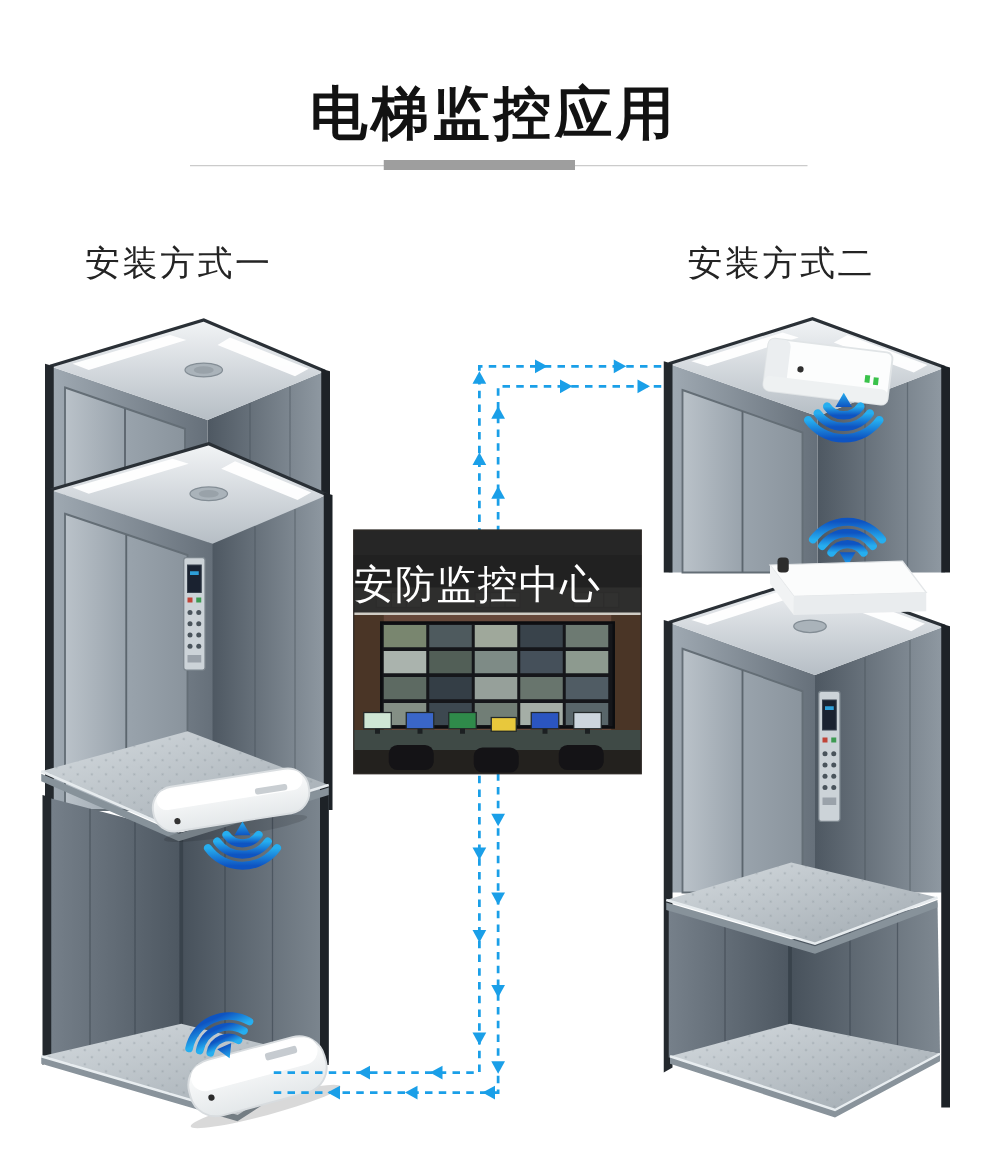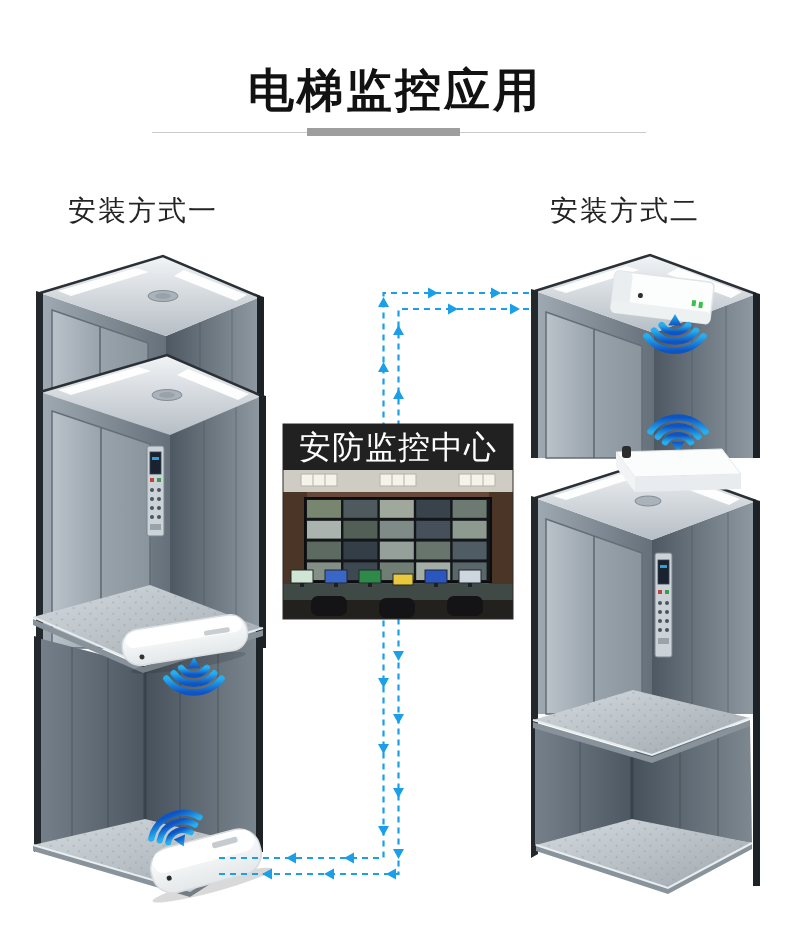--- a/index.html
+++ b/index.html
@@ -6,23 +6,23 @@
   .stage{position:relative;width:790px;height:934px;background:#ffffff;overflow:hidden;
          font-family:"Liberation Sans","DejaVu Sans",sans-serif;}
   .stage svg.scene{position:absolute;left:0;top:0;z-index:1;}
   .page-title{position:absolute;left:0;top:60px;width:790px;text-align:center;
               font-size:46px;font-weight:bold;color:#121212;letter-spacing:3px;z-index:2;}
   .divider-line{position:absolute;left:152px;top:132px;width:494px;height:1px;background:#cbcbcb;z-index:2;}
   .divider-bar{position:absolute;left:307px;top:128px;width:153px;height:8px;background:#9e9e9e;z-index:3;}
   .method-label{position:absolute;top:192px;font-size:28px;color:#242424;letter-spacing:2px;z-index:2;text-align:center;}
   .method-left{left:68px;}
   .method-right{left:550px;}
-  .photo-caption{position:absolute;left:283px;top:424px;width:230px;height:46px;
+  .photo-caption{position:absolute;left:283px;top:444px;width:230px;height:46px;
                  background:rgba(33,33,33,0.93);color:#ffffff;font-size:32px;line-height:47px;
-                 text-align:center;letter-spacing:1px;z-index:4;white-space:nowrap;overflow:hidden;}
+                 text-align:left;letter-spacing:1px;z-index:4;white-space:nowrap;overflow:hidden;}
 </style>
 </head>
 <body>
 
 <div class="stage">
 
   <div class="page-title">电梯监控应用</div>
   <div class="divider-line"></div>
   <div class="divider-bar"></div>
   <div class="method-label method-left">安装方式一</div>

